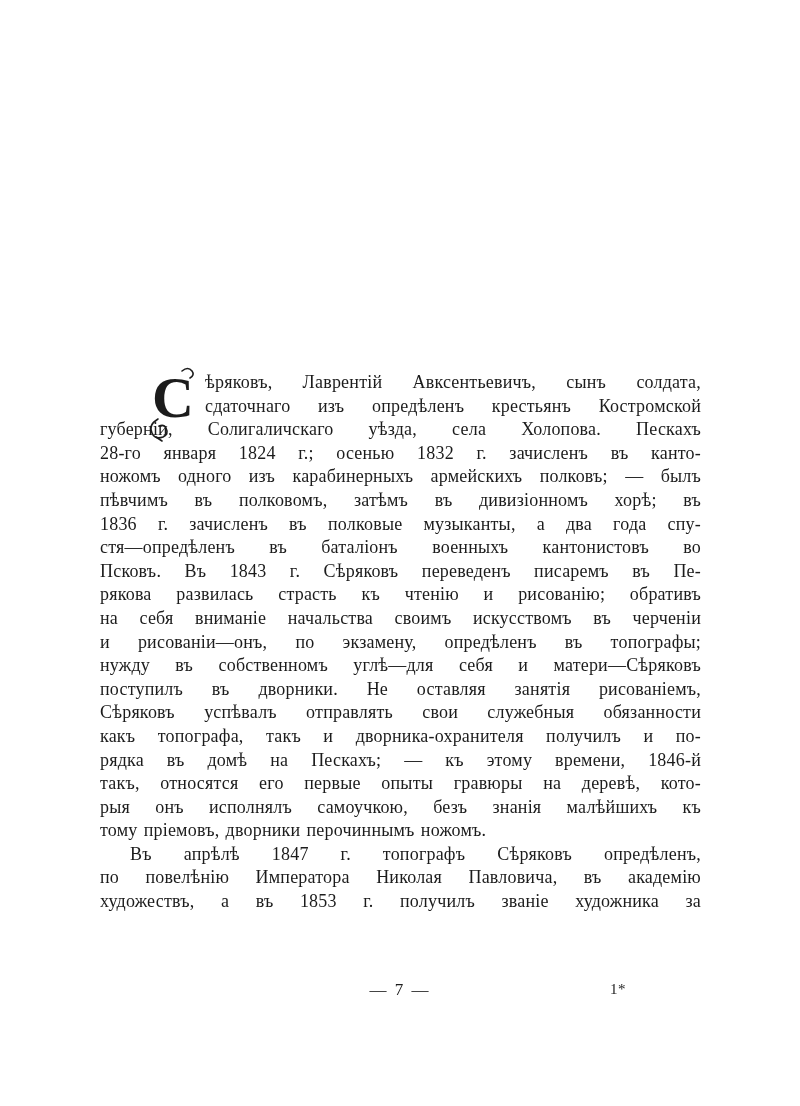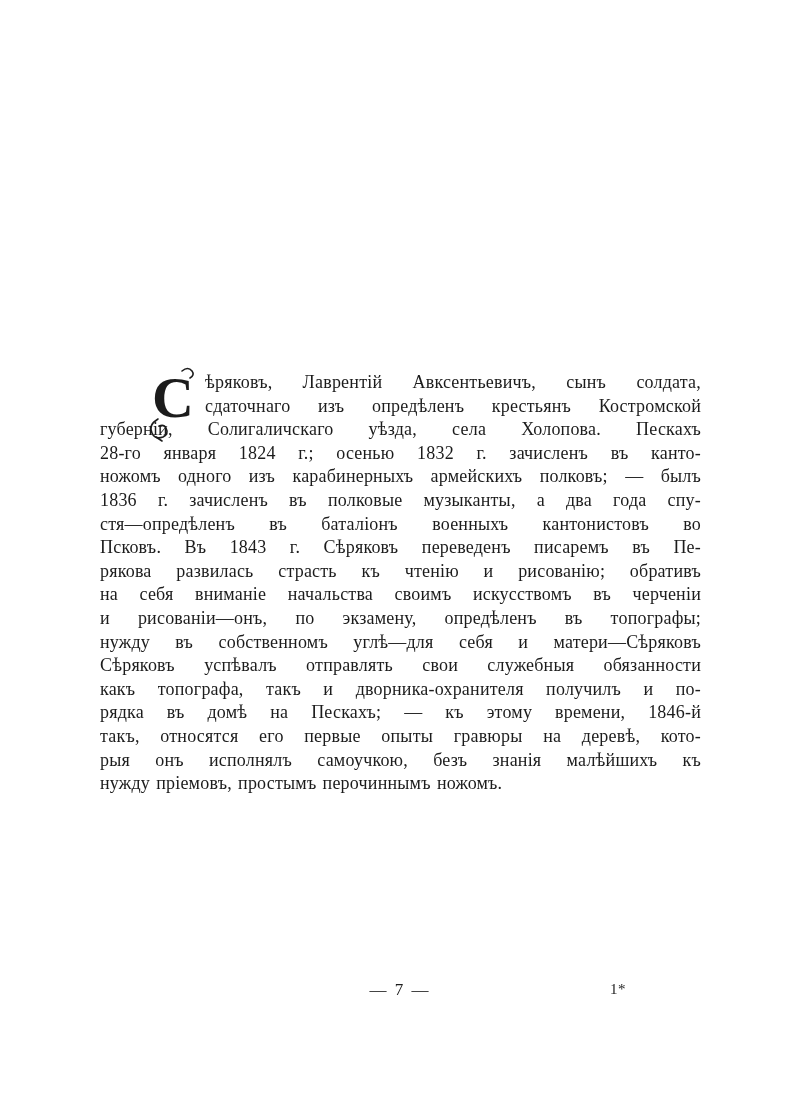--- a/index.html
+++ b/index.html
@@ -89,35 +89,43 @@
         <path class="dropcap-flourish" d="M38 6 q6 -5 10 0 q3 4 -2 7"></path>
         <path class="dropcap-flourish" d="M14 54 q-10 6 -6 14 q3 7 11 4 q6 -3 3 -9 q-2 -4 -7 -2"></path>
         <path class="dropcap-flourish" d="M12 72 l6 4"></path>
       </svg>
 
     <div class="line cap-indent">ѣряковъ, Лаврентій Авксентьевичъ, сынъ солдата,</div>
         <div class="line cap-indent">сдаточнаго изъ опредѣленъ крестьянъ Костромской</div>
         <div class="line">губерніи, Солигаличскаго уѣзда, села Холопова. Пескахъ</div>
         <div class="line">28-го января 1824 г.; осенью 1832 г. зачисленъ въ канто-</div>
         <div class="line">ножомъ одного изъ карабинерныхъ армейскихъ полковъ; — былъ</div>
+        <div class="line">пѣвчимъ въ полковомъ, затѣмъ въ дивизіонномъ хорѣ; въ</div>
         <div class="line">1836 г. зачисленъ въ полковые музыканты, а два года спу-</div>
         <div class="line">стя—опредѣленъ въ баталіонъ военныхъ кантонистовъ во</div>
         <div class="line">Псковъ. Въ 1843 г. Сѣряковъ переведенъ писаремъ въ Пе-</div>
         <div class="line">рякова развилась страсть къ чтенію и рисованію; обративъ</div>
         <div class="line">на себя вниманіе начальства своимъ искусствомъ въ черченіи</div>
         <div class="line">и рисованіи—онъ, по экзамену, опредѣленъ въ топографы;</div>
         <div class="line">нужду въ собственномъ углѣ—для себя и матери—Сѣряковъ</div>
+        <div class="line">поступилъ въ дворники. Не оставляя занятія рисованіемъ,</div>
         <div class="line">Сѣряковъ успѣвалъ отправлять свои служебныя обязанности</div>
         <div class="line">какъ топографа, такъ и дворника-охранителя получилъ и по-</div>
         <div class="line">рядка въ домѣ на Пескахъ; — къ этому времени, 1846-й</div>
         <div class="line">такъ, относятся его первые опыты гравюры на деревѣ, кото-</div>
         <div class="line">рыя онъ исполнялъ самоучкою, безъ знанія малѣйшихъ къ</div>
-        <div class="line ragged">нужду пріемовъ, простымъ перочиннымъ ножомъ.</div>
+        <div class="line ragged">тому пріемовъ, дворники перочиннымъ ножомъ.</div>
       </div>
 
+    <div class="para">
+
+    <div class="line first-indent">Въ апрѣлѣ 1847 г. топографъ Сѣряковъ опредѣленъ,</div>
+        <div class="line">по повелѣнію Императора Николая Павловича, въ академію</div>
+        <div class="line">художествъ, а въ 1853 г. получилъ званіе художника за</div>
+      </div>
 
   </div>
 
   <div class="footer">
     <div class="page-number">— 7 —</div>
     <div class="signature-mark">1*</div>
   </div>
 
 </div>
 

